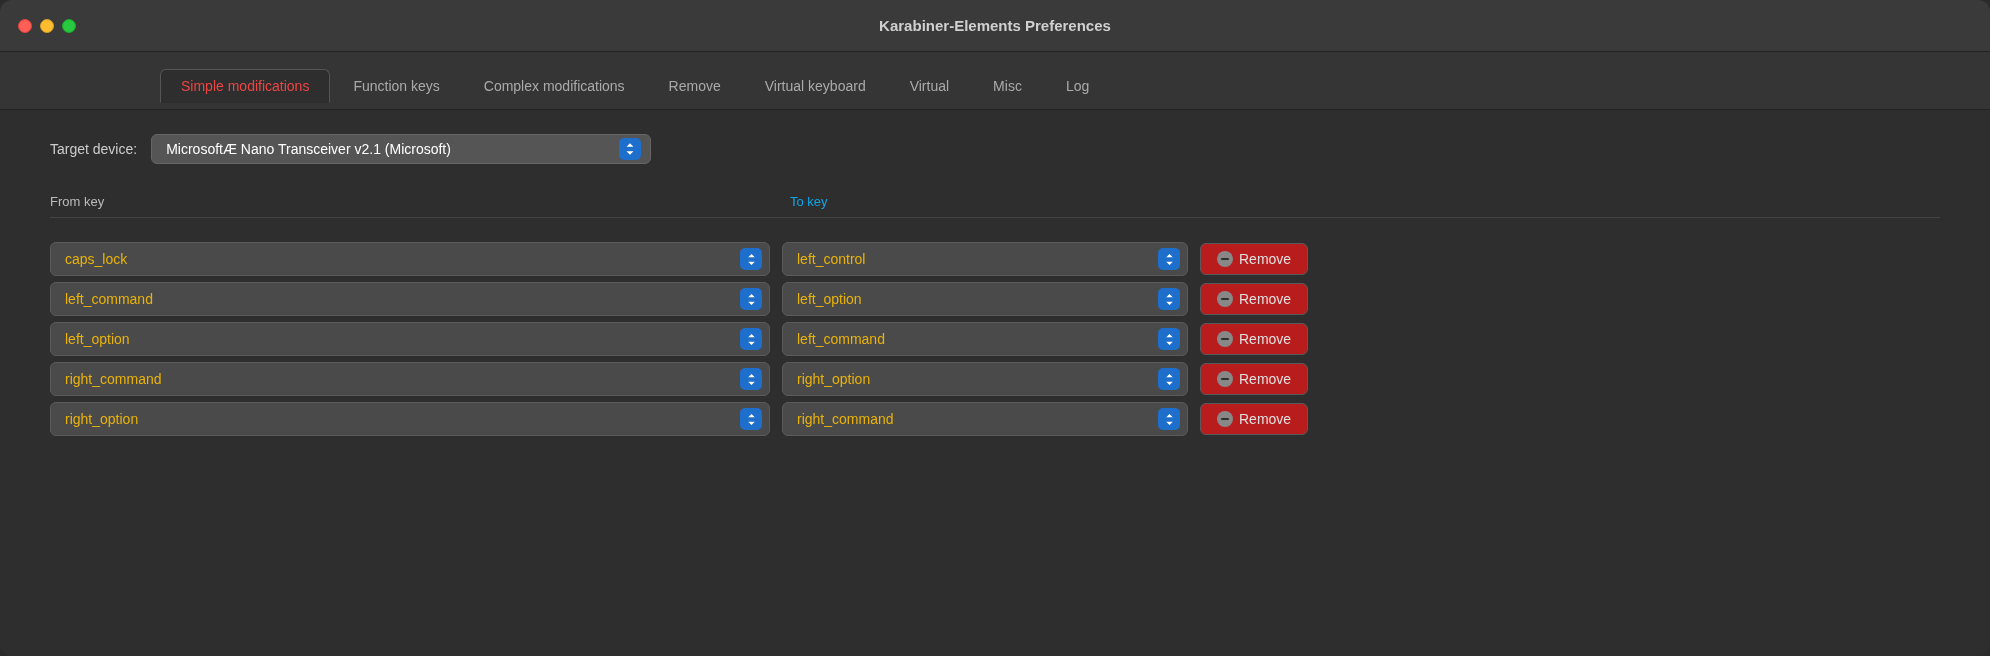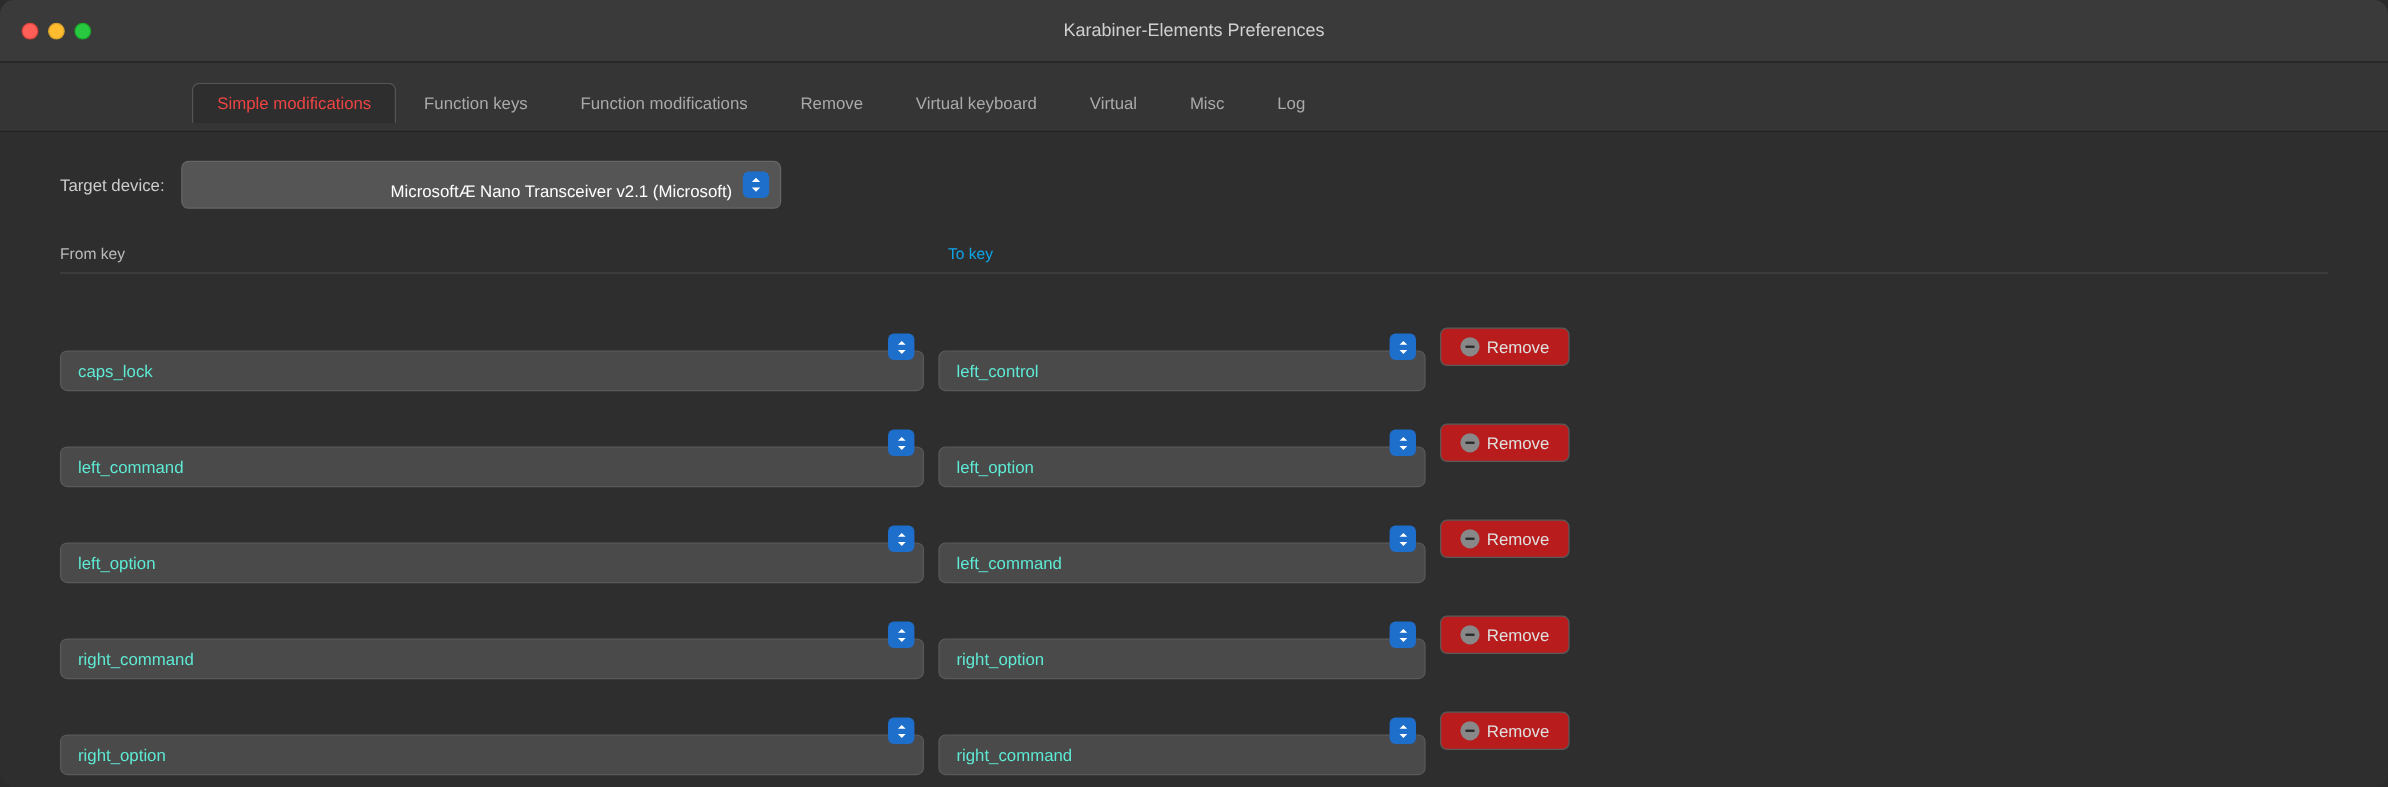--- a/index.html
+++ b/index.html
@@ -48,21 +48,21 @@
       border-radius: 50%;
       cursor: pointer;
     }
 
     .traffic-light.close { background: #ff5f57; border: 1px solid #e0443e; }
     .traffic-light.minimize { background: #febc2e; border: 1px solid #d4a02a; }
     .traffic-light.maximize { background: #28c840; border: 1px solid #1aab29; }
 
     .window-title {
       font-size: 15px;
-      font-weight: 400;
+      font-weight: 700;
       color: #d0d0d0;
     }
 
     .tab-bar {
       background: #353535;
       display: flex;
       align-items: center;
       padding: 10px 0 0 160px;
       gap: 2px;
       border-bottom: 1px solid #222;
@@ -115,25 +115,24 @@
     }
 
     .device-select {
       appearance: none;
       -webkit-appearance: none;
       background: #555;
       border: 1px solid #666;
       border-radius: 6px;
       color: #fff;
       font-size: 14px;
-      padding: 16px 40px 6px 14px;
+      padding: 6px 40px 6px 14px;
       width: 500px;
       cursor: pointer;
       outline: none;
-      text-align: right;
     }
 
     .select-arrow {
       position: absolute;
       right: 10px;
       top: 50%;
       transform: translateY(-50%);
       width: 22px;
       height: 22px;
       background: #1e6ecc;
@@ -203,27 +202,26 @@
     .to-select-wrapper {
       width: 406px;
     }
 
     .key-select {
       appearance: none;
       -webkit-appearance: none;
       background: #4a4a4a;
       border: 1px solid #5a5a5a;
       border-radius: 6px;
-      color: #5eead4;
+      color: #eab308;
       font-size: 14px;
       padding: 8px 16px 8px 14px;
       width: 100%;
       cursor: pointer;
       outline: none;
-      margin-top: 40px;
     }
 
     .key-select-arrow {
       position: absolute;
       right: 8px;
       top: 50%;
       transform: translateY(-50%);
       width: 22px;
       height: 22px;
       background: #1e6ecc;
@@ -284,21 +282,21 @@
       <div class="traffic-light close"></div>
       <div class="traffic-light minimize"></div>
       <div class="traffic-light maximize"></div>
     </div>
     <span class="window-title">Karabiner-Elements Preferences</span>
   </div>
 
   <div class="tab-bar">
     <div class="tab active">Simple modifications</div>
     <div class="tab">Function keys</div>
-    <div class="tab">Function modifications</div>
+    <div class="tab">Complex modifications</div>
     <div class="tab">Remove</div>
     <div class="tab">Virtual keyboard</div>
     <div class="tab">Virtual</div>
     <div class="tab">Misc</div>
     <div class="tab">Log</div>
   </div>
 
   <div class="content">
 
     <div class="target-device-row">

